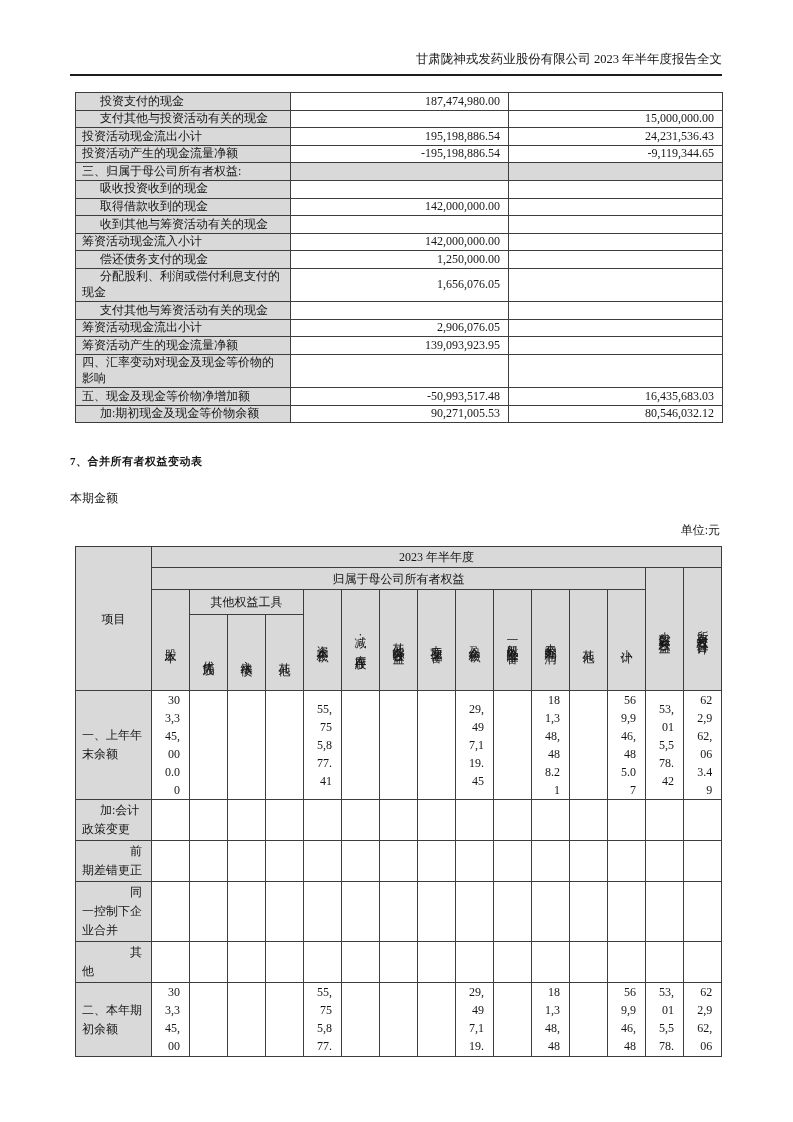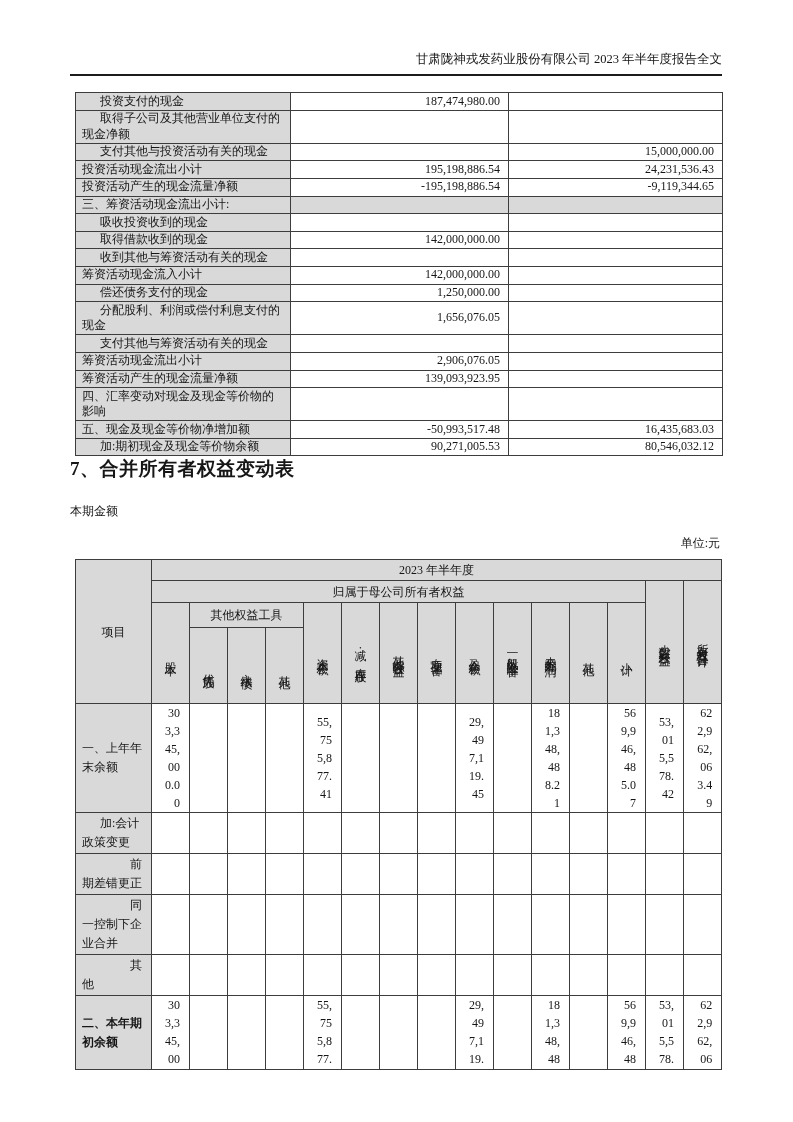--- a/index.html
+++ b/index.html
@@ -36,21 +36,22 @@
   .cft td { line-height: 15.6px; padding: 0.5px 0; vertical-align: middle; }
   .cft td.lbl { background: #d9d9d9; padding-left: 6px; padding-right: 6px; text-align: left; }
   .cft td.num { text-align: right; padding-right: 8px; padding-left: 12px; }
   .cft tr.section-row td { background: #d9d9d9; }
   .ind0 { text-indent: 0; }
   .ind1 { text-indent: 18px; }
   .ind2 { text-indent: 48px; }
 
   
   .sec-heading {
-    font-size: 19px; font-weight: bold;
+    margin-top: 31px;
+    font-size: 11px; font-weight: bold;
     letter-spacing: 0.5px;
   }
   .period-label { margin-top: 21px; font-size: 12px; }
   .unit-label { margin-top: 15px; font-size: 12px; text-align: right; padding-right: 2px; }
 
   
   .et {
     width: 647px; margin-left: 5px; margin-top: 7px;
     border: 1.5px solid #2a2a2a;
     font-size: 12px;
@@ -79,21 +80,21 @@
     text-align: right; padding: 0 9px;
     word-break: break-all; word-wrap: break-word;
     line-height: 18px; vertical-align: middle;
   }
   .et tbody tr:nth-child(1) { height: 90px; }
   .et tbody tr:nth-child(2) { height: 37px; }
   .et tbody tr:nth-child(3) { height: 37px; }
   .et tbody tr:nth-child(4) { height: 55px; }
   .et tbody tr:nth-child(5) { height: 37px; }
   .et tbody tr.cliprow td { vertical-align: top; }
-  .et tbody tr.cliprow td.lblcell { vertical-align: middle; font-weight: bold; }
+  .et tbody tr.cliprow td.lblcell { vertical-align: middle; }
   .et tbody tr.cliprow .clip { height: 73px; overflow: hidden; }
 </style>
 </head>
 <body>
 
 <div class="content">
 
   <div class="page-header">
     <span>甘肃陇神戎发药业股份有限公司 2023 年半年度报告全文</span>
   </div>
@@ -104,41 +105,36 @@
         <col style="width:218px">
         <col style="width:214px">
     </colgroup>
     <tbody>
         <tr>
           <td class="lbl ind1">投资支付的现金</td>
           <td class="num">187,474,980.00</td>
           <td class="num"></td>
         </tr>
         <tr>
-          <td class="lbl ind1">取得子公司及其他营业单位支付的现金净额</td>
-          <td class="num"></td>
-          <td class="num"></td>
-        </tr>
-        <tr>
           <td class="lbl ind1">支付其他与投资活动有关的现金</td>
           <td class="num"></td>
           <td class="num">15,000,000.00</td>
         </tr>
         <tr>
           <td class="lbl ind0">投资活动现金流出小计</td>
           <td class="num">195,198,886.54</td>
           <td class="num">24,231,536.43</td>
         </tr>
         <tr>
           <td class="lbl ind0">投资活动产生的现金流量净额</td>
           <td class="num">-195,198,886.54</td>
           <td class="num">-9,119,344.65</td>
         </tr>
         <tr class="section-row">
-          <td class="lbl ind0">三、筹资活动现金流出小计:</td>
+          <td class="lbl ind0">三、归属于母公司所有者权益:</td>
           <td class="num"></td>
           <td class="num"></td>
         </tr>
         <tr>
           <td class="lbl ind1">吸收投资收到的现金</td>
           <td class="num"></td>
           <td class="num"></td>
         </tr>
         <tr>
           <td class="lbl ind1">取得借款收到的现金</td>

